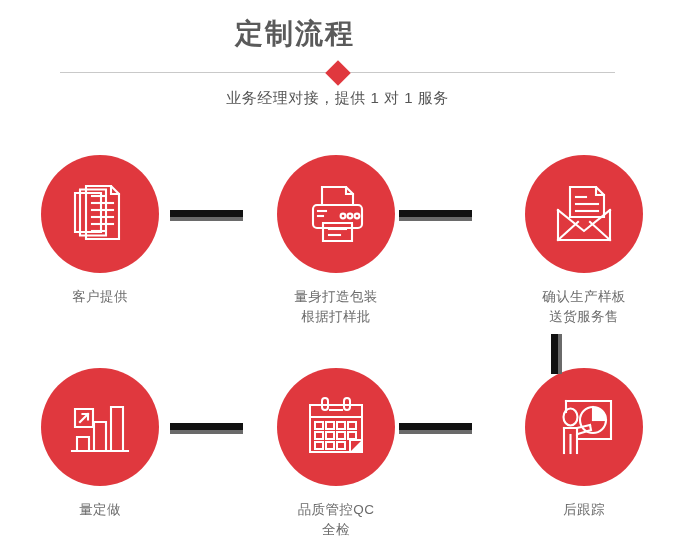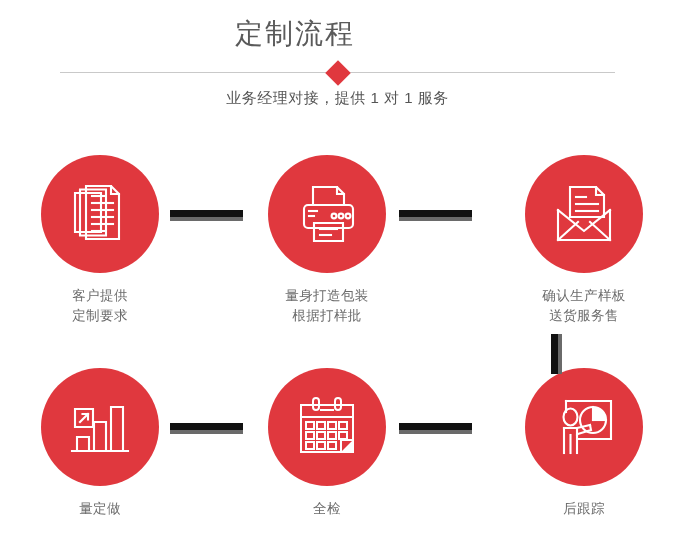--- a/index.html
+++ b/index.html
@@ -23,21 +23,21 @@
     width: 675px;
     height: 130px;
   }
   .page-title {
     position: absolute;
     left: 0;
     top: 16px;
     width: 590px;
     text-align: center;
     font-size: 28px;
-    font-weight: normal;
+    font-weight: bold;
     color: #5a5a5a;
     letter-spacing: 2px;
     line-height: 36px;
   }
   .divider-wrap {
     position: absolute;
     left: 60px;
     top: 72px;
     width: 555px;
     height: 2px;
@@ -75,30 +75,29 @@
   .flow {
     position: absolute;
     left: 0;
     top: 150px;
     width: 675px;
   }
   .row {
     position: relative;
     width: 615px;
     height: 213px;
-    font-family: Liberation Mono, monospace;
   }
   .node {
     position: absolute;
     width: 160px;
     top: 0;
     text-align: center;
   }
   .node-0 { left: 20px; }
-  .node-1 { left: 247px; }
+  .node-1 { left: 256px; }
   .node-2 { left: 504px; }
 
   .circle {
     width: 118px;
     height: 118px;
     border-radius: 50%;
     background: #e0383e;
     margin: 5px auto 0 auto;
     display: flex;
     align-items: center;
@@ -197,21 +196,20 @@
             <line x1="24" y1="21" x2="45" y2="21"></line>
             <line x1="24" y1="28" x2="45" y2="28"></line>
             <line x1="24" y1="35" x2="45" y2="35"></line>
             <line x1="24" y1="42" x2="45" y2="42"></line>
             <line x1="24" y1="49" x2="36" y2="49"></line>
           </svg>
         </span>
       </div>
       <div class="node-label">
         <span>客户提供</span>
-        <span>定制要求</span>
       </div>
     </div>
 
     <div class="conn-h conn-h-0">
       <div class="bar-main"></div>
       <div class="bar-shadow"></div>
     </div>
 
     <div class="node node-1">
       <div class="circle">
@@ -315,20 +313,21 @@
             <rect x="11" y="47" width="8" height="7"></rect>
             <rect x="22" y="47" width="8" height="7"></rect>
             <rect x="33" y="47" width="8" height="7"></rect>
 
             <path d="M58 45 L46 57 H58 Z" fill="#ffffff" stroke="none"></path>
             <path d="M46 45 H58 V57 H46 Z"></path>
           </svg>
         </span>
       </div>
       <div class="node-label">
+        <span>品质管控QC</span>
         <span>全检</span>
       </div>
     </div>
 
     <div class="conn-h conn-h-1">
       <div class="bar-main"></div>
       <div class="bar-shadow"></div>
     </div>
 
     <div class="node node-2">

